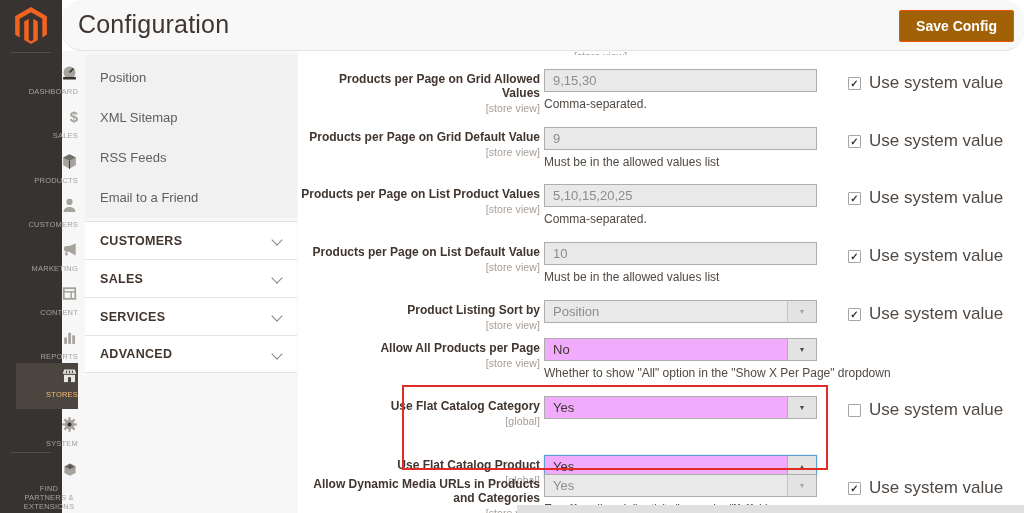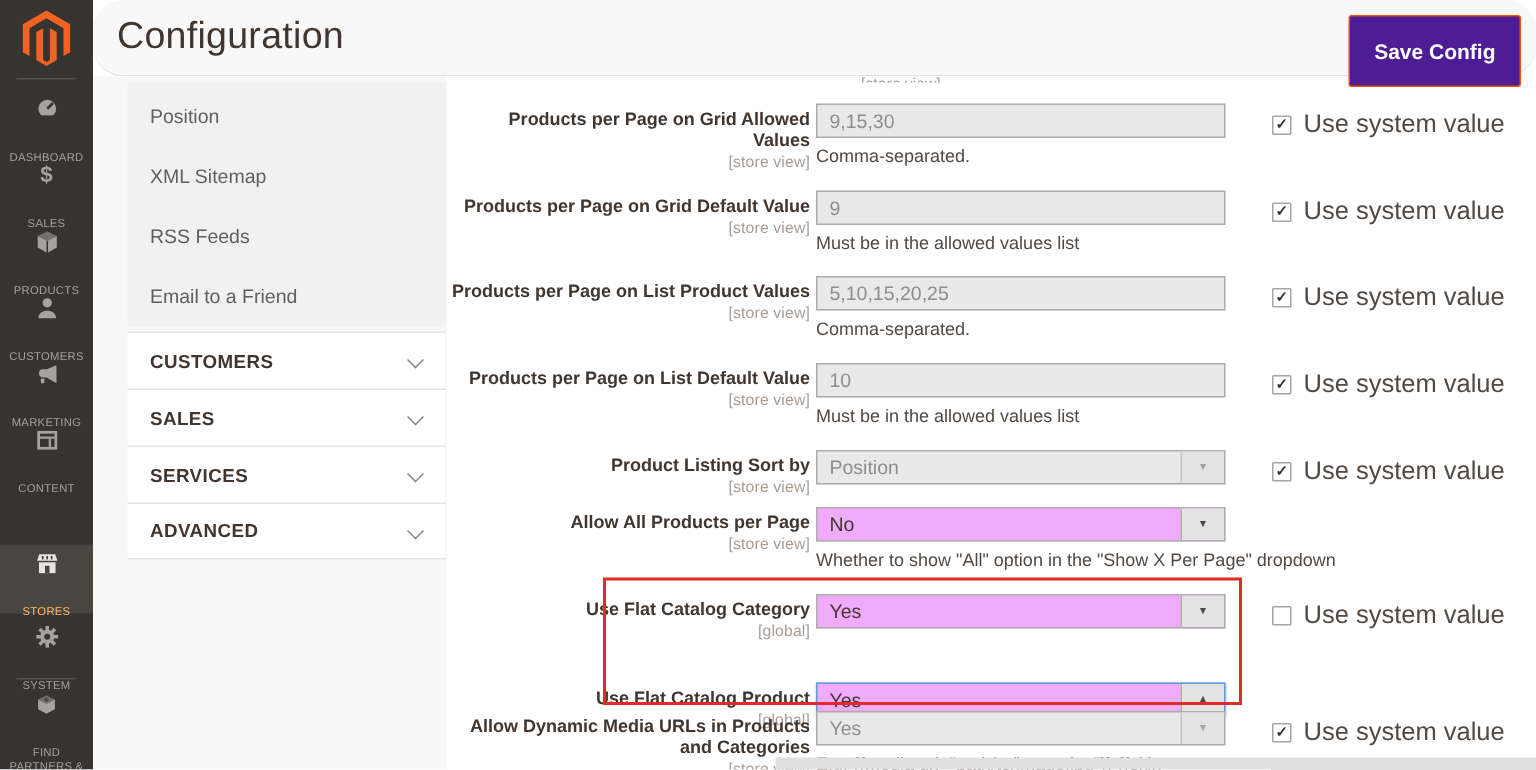--- a/index.html
+++ b/index.html
@@ -5,32 +5,32 @@
   html,body{margin:0;padding:0;}
   body{
     width:1024px;height:513px;position:relative;overflow:hidden;
     font-family:"Liberation Sans",sans-serif;background:#ffffff;
   }
   
   .sidebar{position:absolute;left:0;top:0;width:62px;height:513px;background:#373330;z-index:10;}
   .logo{position:absolute;left:15px;top:7px;cursor:pointer;}
   .side-divider{position:absolute;left:11px;width:40px;height:1px;background:#56504a;}
   .side-item{
-    position:absolute;left:0;width:62px;display:flex;flex-direction:column;align-items:center;
-    gap:19px;color:#a6a29c;cursor:pointer;padding:4px 0;box-sizing:border-box;text-align:center;
+    position:absolute;left:16px;width:62px;display:flex;flex-direction:column;align-items:flex-end;
+    gap:6px;color:#a6a29c;cursor:pointer;padding:4px 0;box-sizing:border-box;text-align:center;
   }
   .side-item .lbl{font-size:7.5px;letter-spacing:.2px;line-height:9px;max-width:58px;}
   .side-item.active{background:#4a453f;color:#fdba74;}
   .glyph-dollar{font-size:15px;font-weight:bold;line-height:17px;color:#a6a29c;}
   
   .header{position:absolute;left:62px;top:0;width:962px;height:50px;background:#f8f8f8;border-bottom:1px solid #e3e3e3;z-index:4;border-radius:20px;}
   .page-title{position:absolute;left:16px;top:10px;margin:0;font-size:25px;font-weight:400;color:#41362f;letter-spacing:.2px;}
   .save-btn{
-    position:absolute;right:10px;top:10px;height:48px;padding:0 16px;
-    background:#4c1d95;color:#fff;font-family:"Liberation Sans",sans-serif;
+    position:absolute;right:10px;top:10px;height:32px;padding:0 16px;
+    background:#a16207;color:#fff;font-family:"Liberation Sans",sans-serif;
     font-size:14px;font-weight:bold;border:1px solid #eb5202;border-radius:2px;cursor:pointer;
   }
   
   .left-col{position:absolute;left:62px;top:51px;width:236px;height:462px;background:#f7f7f7;}
   .subnav{position:absolute;left:85px;top:55px;width:212px;height:163px;background:#f1f1f1;padding-top:3px;box-sizing:border-box;}
   .subnav-item{height:40px;line-height:40px;padding-left:15px;font-size:13px;color:#5f5f5f;cursor:pointer;}
   .section-row{
     position:absolute;left:85px;width:212px;height:38px;background:#fff;border-top:1px solid #e3e3e3;
     display:flex;align-items:center;padding-left:15px;box-sizing:border-box;
     font-size:12.5px;font-weight:bold;color:#41362f;letter-spacing:.3px;cursor:pointer;
@@ -303,20 +303,30 @@
     <span>
       <svg width="17" height="17" viewBox="0 0 16 16">
         <rect x="2.6" y="3" width="10.8" height="10" fill="none" stroke="#a6a29c" stroke-width="1.7"></rect>
         <line x1="2.6" y1="6.4" x2="13.4" y2="6.4" stroke="#a6a29c" stroke-width="1.4"></line>
         <line x1="9.6" y1="6.4" x2="9.6" y2="13" stroke="#a6a29c" stroke-width="1.4"></line>
       </svg>
     </span>
     <span class="lbl">CONTENT</span>
   </div>
 
+  <div class="side-item" style="top:325px;">
+    <span>
+      <svg width="17" height="17" viewBox="0 0 16 16" fill="#a6a29c">
+        <rect x="3" y="8" width="2.6" height="6"></rect>
+        <rect x="6.8" y="3.6" width="2.6" height="10.4"></rect>
+        <rect x="10.6" y="6" width="2.6" height="8"></rect>
+      </svg>
+    </span>
+    <span class="lbl">REPORTS</span>
+  </div>
 
   <div class="side-item active" style="top:363px;height:46px;">
     <span>
       <svg width="17" height="17" viewBox="0 0 16 16">
         <path fill="#e8e4df" d="M3 2.4h10l1.4 4H1.6z"></path>
         <rect fill="#e8e4df" x="2.8" y="7.4" width="10.4" height="6.8"></rect>
         <rect fill="#4a453f" x="4.6" y="3.4" width="1.1" height="2.2"></rect>
         <rect fill="#4a453f" x="7.4" y="3.4" width="1.1" height="2.2"></rect>
         <rect fill="#4a453f" x="10.2" y="3.4" width="1.1" height="2.2"></rect>
         <rect fill="#4a453f" x="6.6" y="9.6" width="2.8" height="4.6"></rect>

